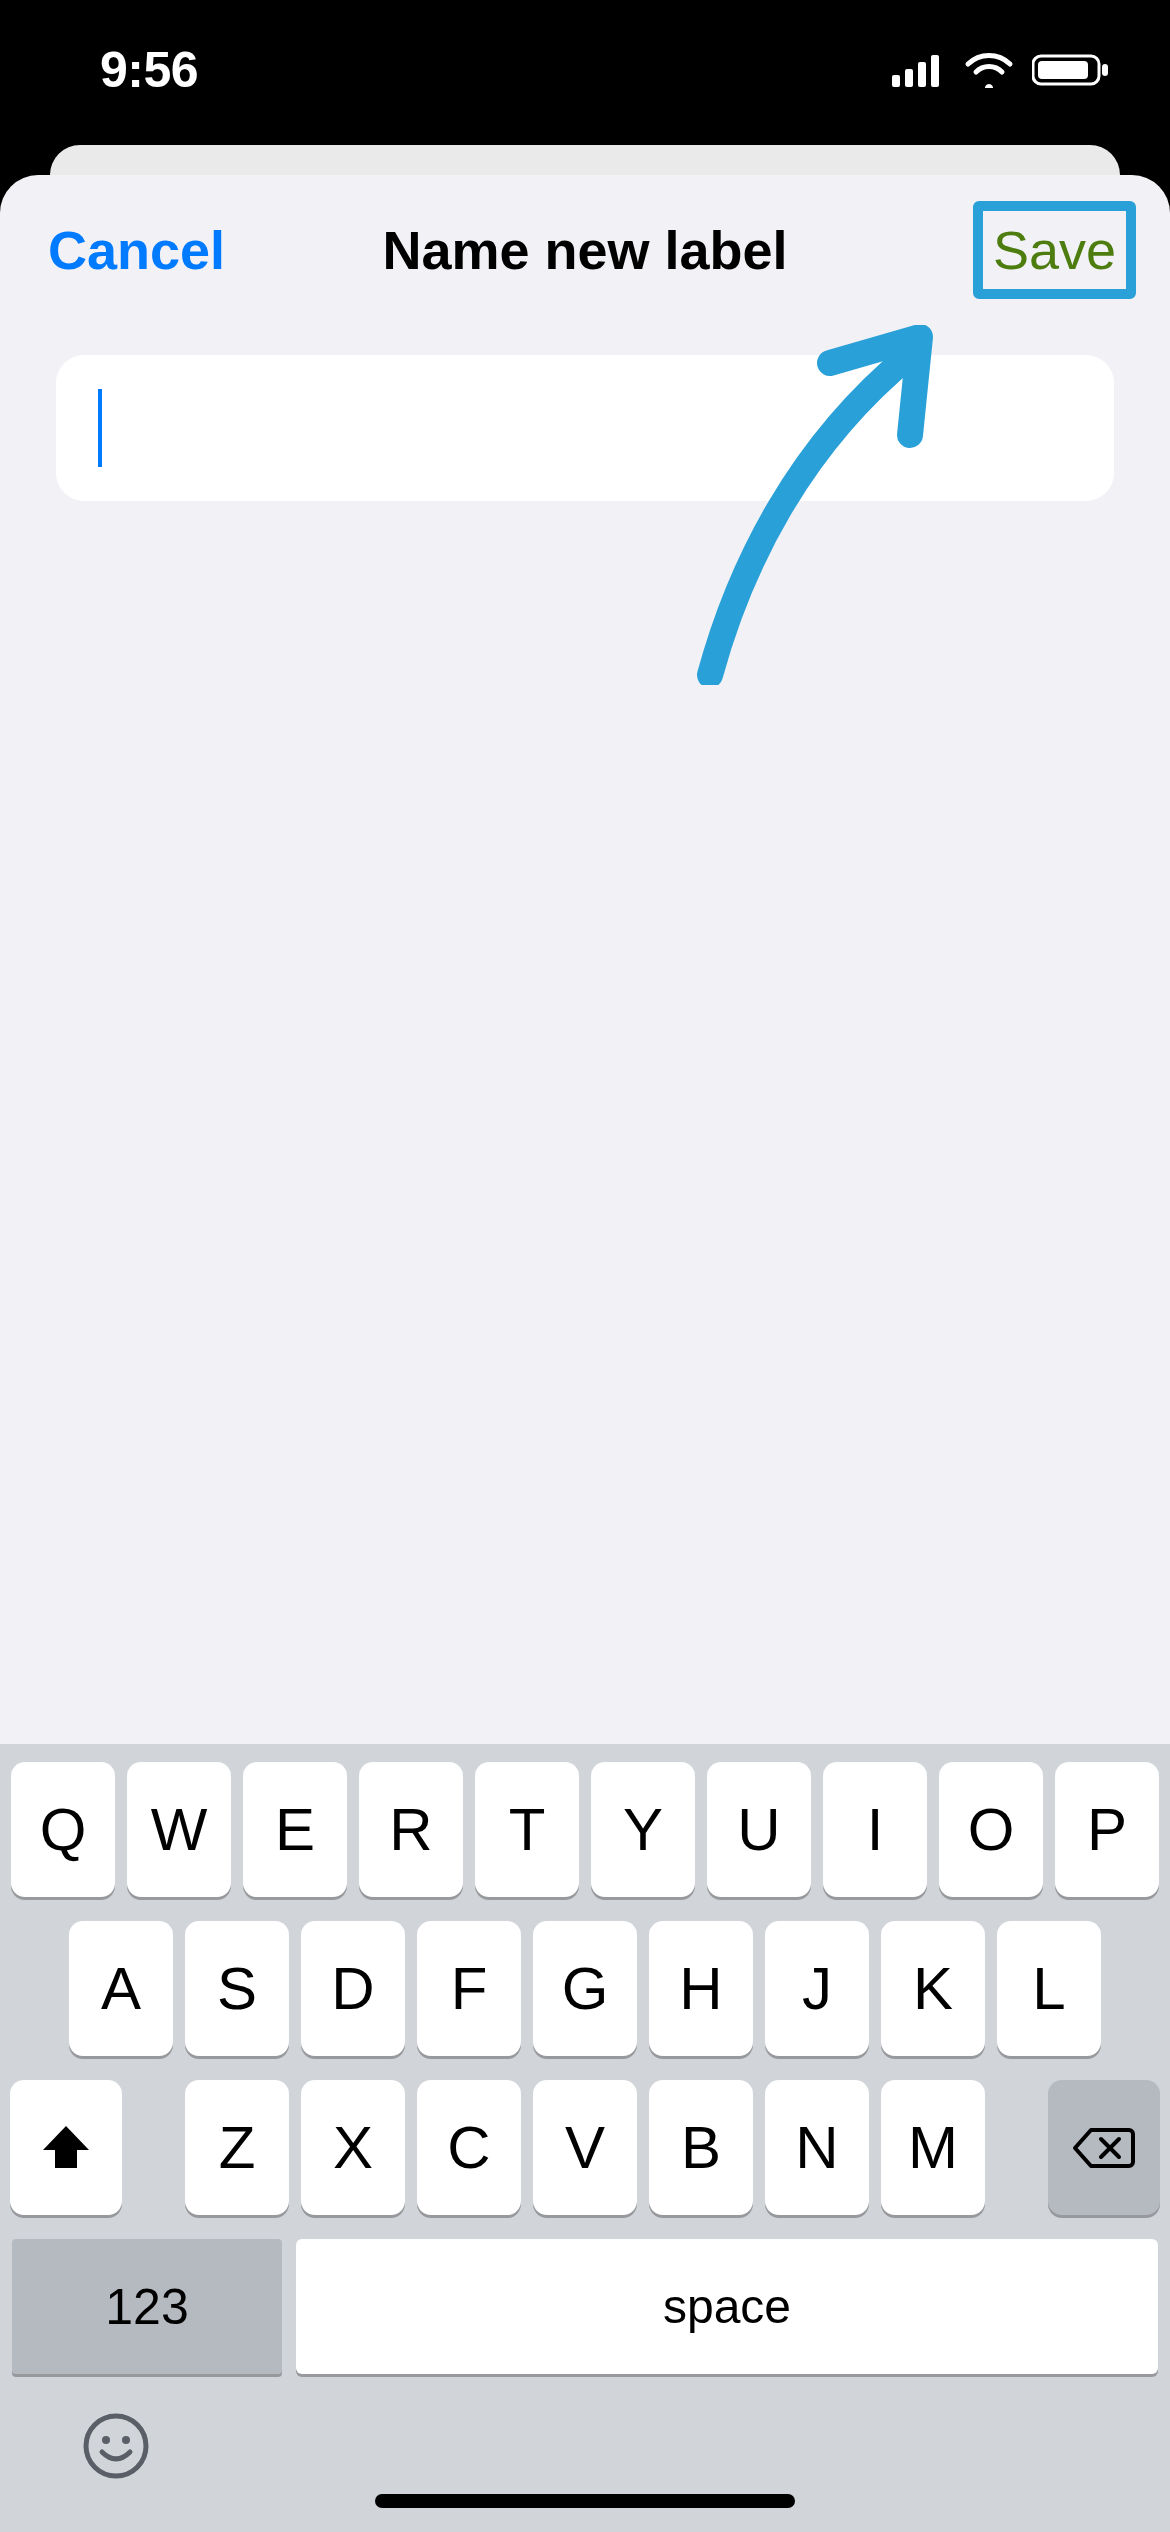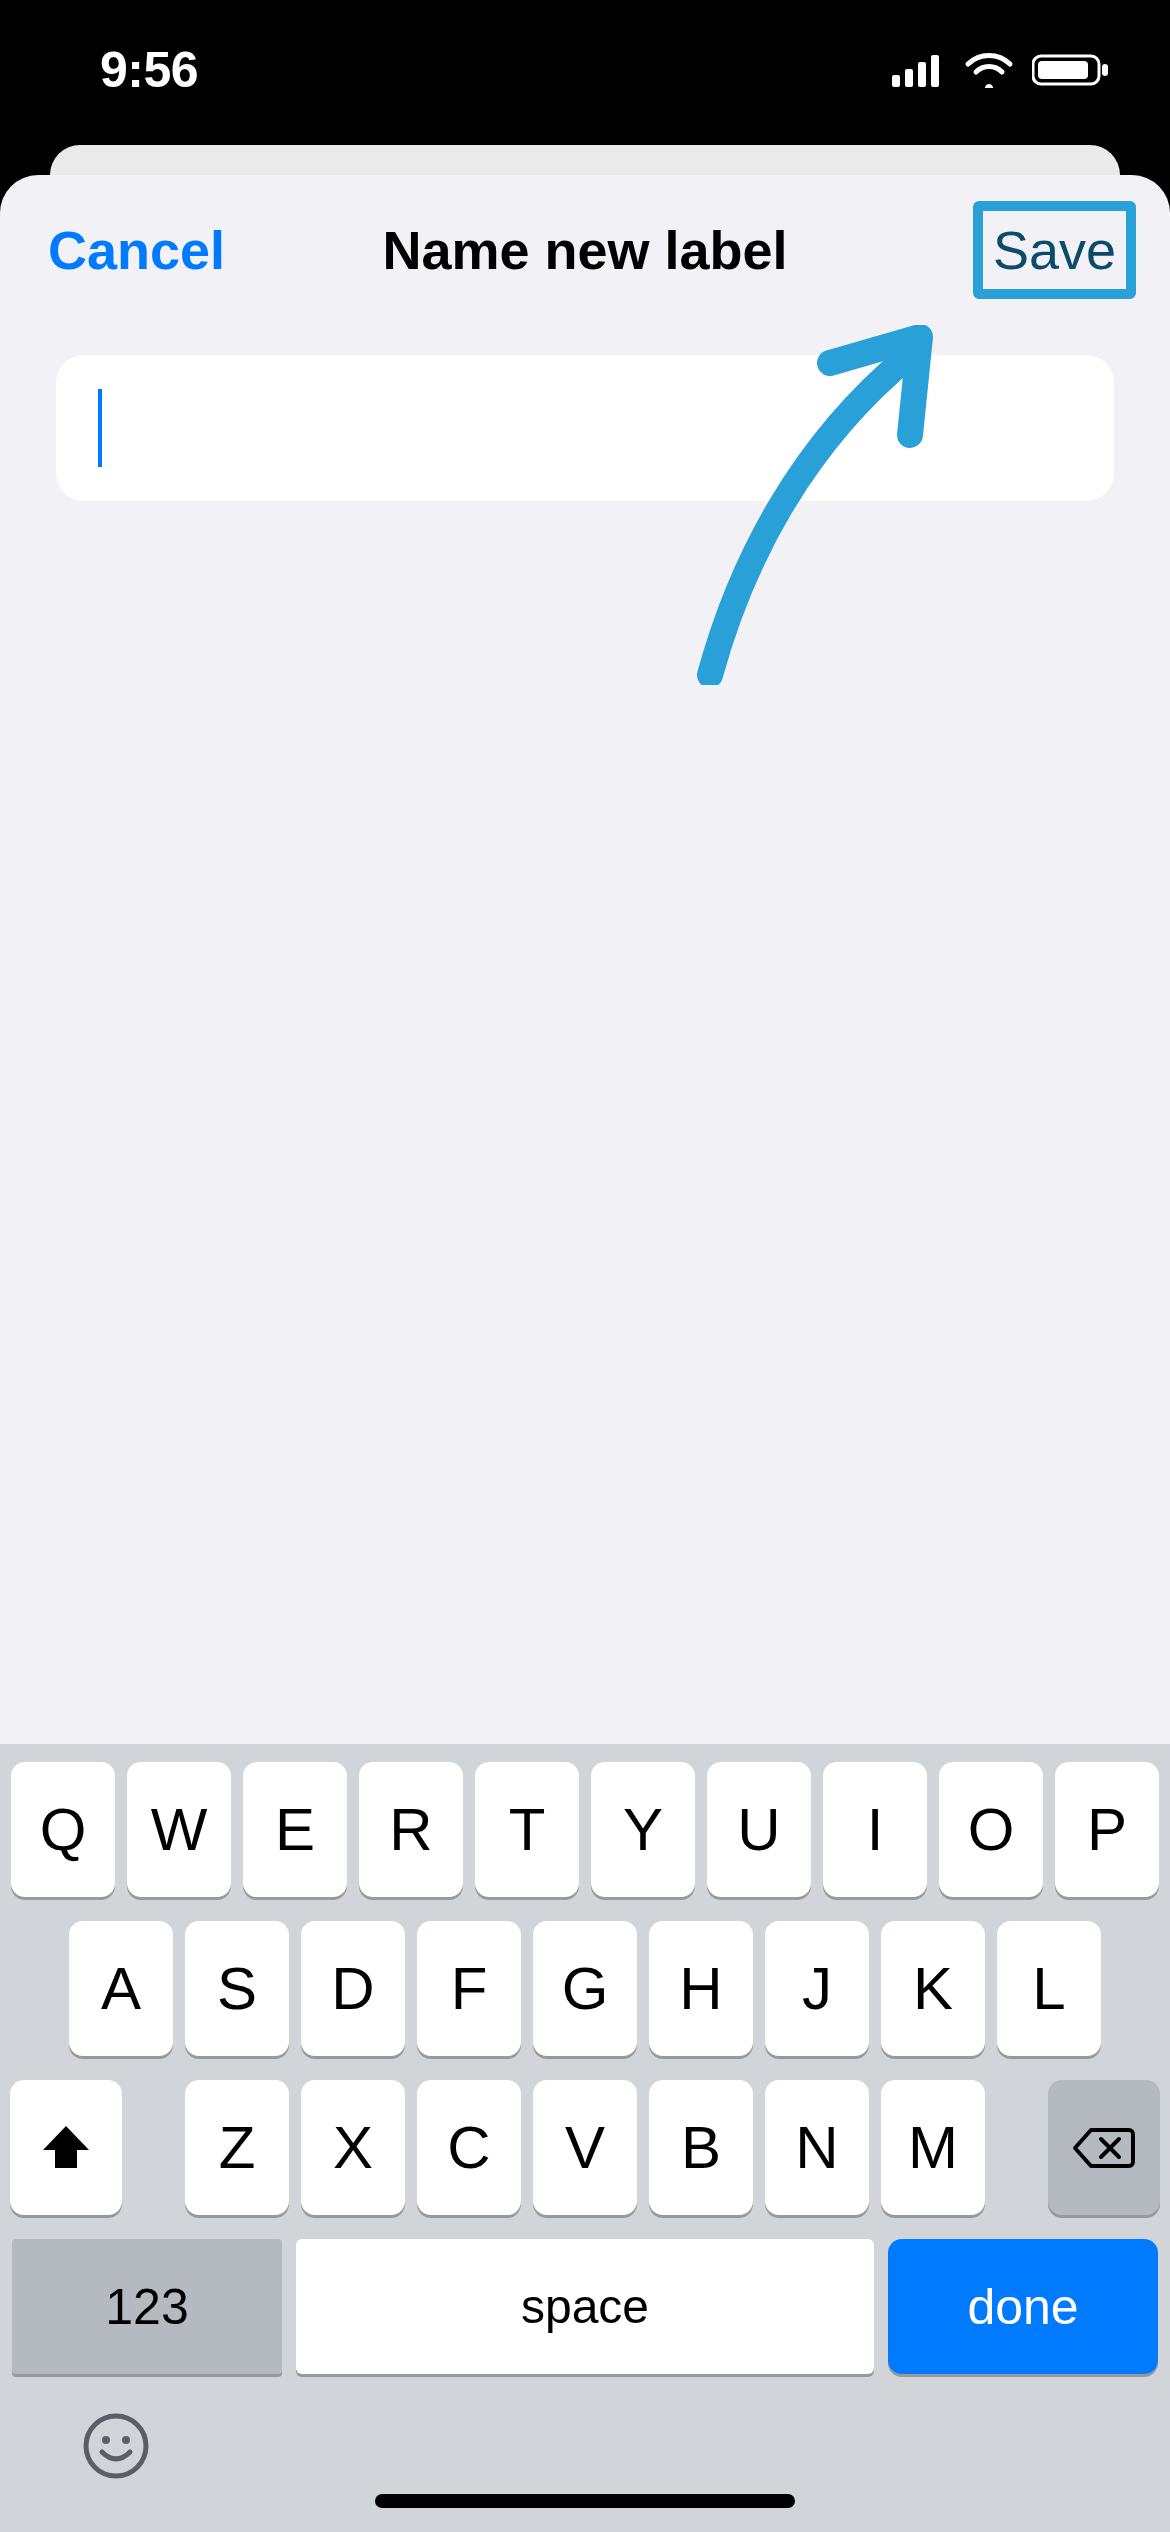--- a/index.html
+++ b/index.html
@@ -39,21 +39,21 @@
   .nav-title { font-size: 54px; font-weight: 600; color: #000; }
   .nav-cancel {
     position: absolute; left: 48px; top: 50%; transform: translateY(-50%);
     font-size: 54px; font-weight: 700; color: #007aff; background: none; border: none;
   }
   .nav-save-wrap {
     position: absolute; right: 34px; top: 50%; transform: translateY(-50%);
     border: 10px solid #2aa0d8; border-radius: 6px; padding: 8px 10px;
   }
   .nav-save {
-    font-size: 54px; font-weight: 400; color: #0c4a6e; background: none; border: none;
+    font-size: 54px; font-weight: 400; color: #4d7c0f; background: none; border: none;
   }
 
   .input-wrap {
     margin: 30px 56px 0 56px;
     background: #fff; border-radius: 28px; height: 146px;
     display: flex; align-items: center; padding: 0 50px;
   }
   .label-input {
     border: none; outline: none; width: 100%;
     font-size: 58px; font-weight: 400; color: #000;
@@ -211,21 +211,20 @@
         <div class="kb-backspace">
           <svg width="66" height="48" viewBox="0 0 66 48">
             <path d="M20 6 H58 A4 4 0 0 1 62 10 V38 A4 4 0 0 1 58 42 H20 L4 24 Z" fill="none" stroke="#000" stroke-width="4" stroke-linejoin="round"></path>
             <path d="M30 15 L48 33 M48 15 L30 33" stroke="#000" stroke-width="4" stroke-linecap="round"></path>
           </svg>
         </div>
       </div>
       <div class="kb-bottom">
         <div class="kb-123">123</div>
         <div class="kb-space">space</div>
-        <div class="kb-done">done</div>
       </div>
       <div class="kb-footer">
         <svg width="72" height="72" viewBox="0 0 72 72">
           <circle cx="36" cy="36" r="30" stroke="#5a5e66" stroke-width="5" fill="none"></circle>
           <circle cx="26" cy="30" r="4" fill="#5a5e66"></circle>
           <circle cx="46" cy="30" r="4" fill="#5a5e66"></circle>
           <path d="M22 42 Q36 56 50 42" stroke="#5a5e66" stroke-width="5" fill="none" stroke-linecap="round"></path>
         </svg>
         <span></span>
       </div>

